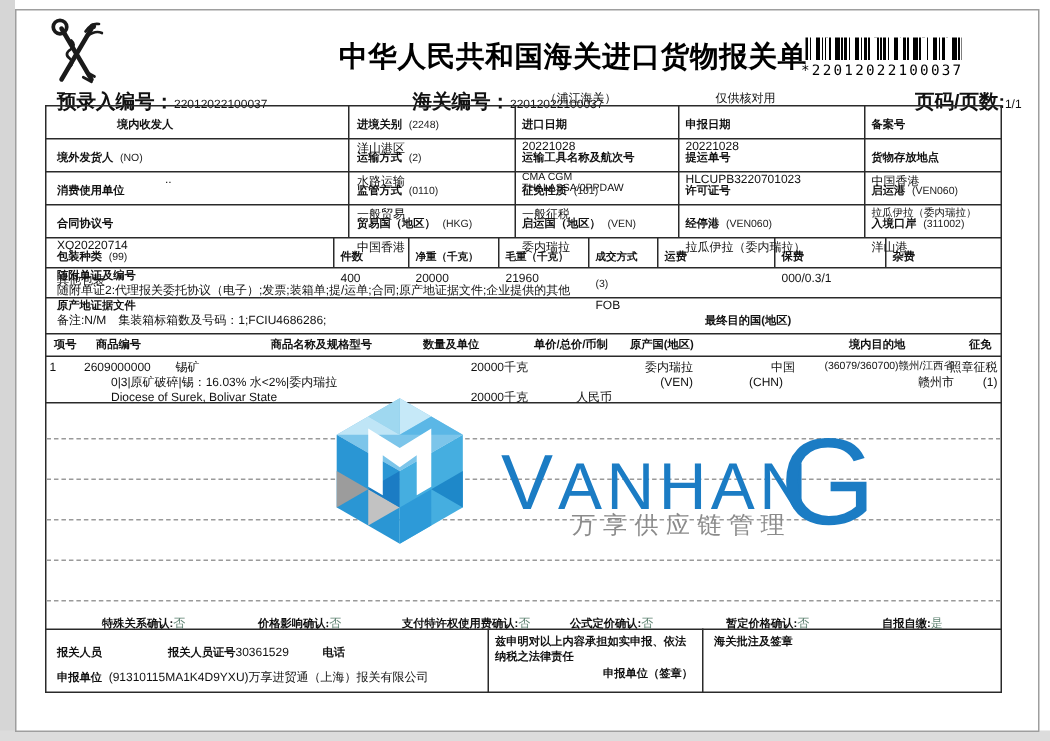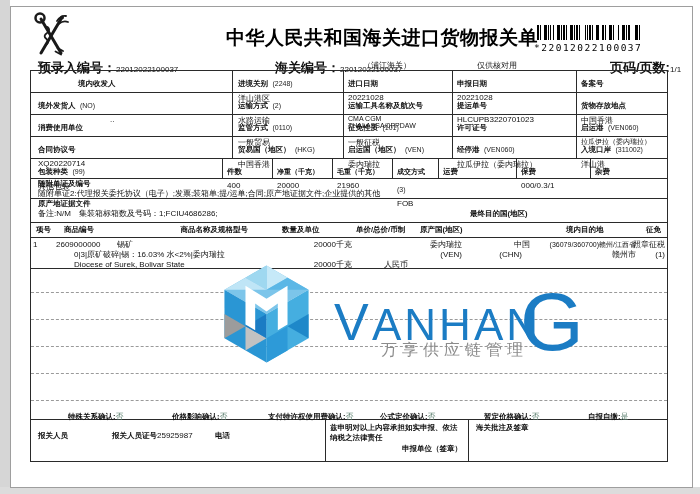--- a/index.html
+++ b/index.html
@@ -201,18 +201,19 @@
   <div class="wm wm-cn" style="left:381px;top:340px;">万享供应链管理</div>
 
   <div class="abs ztxt" style="left:68px;top:405px;"><span class="confirm-lbl">特殊关系确认:</span><span class="confirm-val">否</span></div>
   <div class="abs ztxt" style="left:172px;top:405px;font-family:Liberation Serif, serif;"><span class="confirm-lbl">价格影响确认:</span><span class="confirm-val">否</span></div>
   <div class="abs ztxt" style="left:268px;top:405px;"><span class="confirm-lbl">支付特许权使用费确认:</span><span class="confirm-val">否</span></div>
   <div class="abs ztxt" style="left:380px;top:405px;"><span class="confirm-lbl">公式定价确认:</span><span class="confirm-val">否</span></div>
   <div class="abs ztxt" style="left:484px;top:405px;"><span class="confirm-lbl">暂定价格确认:</span><span class="confirm-val">否</span></div>
   <div class="abs ztxt" style="left:588px;top:405px;"><span class="confirm-lbl">自报自缴:</span><span class="confirm-val">是</span></div>
 
   <div class="abs ztxt" style="left:38px;top:424px;"><span class="lbl">报关人员</span></div>
-  <div class="abs ztxt" style="left:112px;top:424px;"><span class="lbl">报关人员证号</span><span class="val">25925987</span></div>
+  <div class="abs ztxt" style="left:112px;top:424px;"><span class="lbl">报关人员证号</span><span class="val">30361529</span></div>
   <div class="abs ztxt" style="left:215px;top:424px;"><span class="lbl">电话</span></div>
+  <div class="abs ztxt" style="left:38px;top:441px;"><span class="lbl">申报单位</span> <span class="val">(91310115MA1K4D9YXU)万享进贸通（上海）报关有限公司</span></div>
   <div class="abs ztxt" style="left:330px;top:423px;width:133px;font-weight:bold;font-size:7.5px;line-height:1.3;">兹申明对以上内容承担如实申报、依法纳税之法律责任</div>
   <div class="abs ztxt right" style="left:330px;top:445px;width:132px;font-weight:bold;font-size:7.5px;">申报单位（签章）</div>
   <div class="abs ztxt lbl" style="left:476px;top:424px;">海关批注及签章</div>
 </div>
 
 </body></html>

